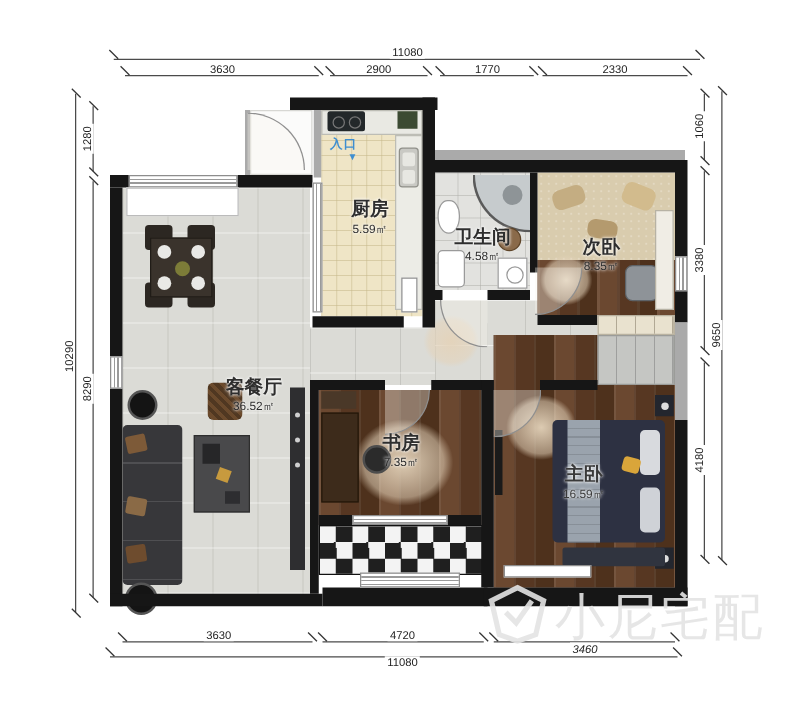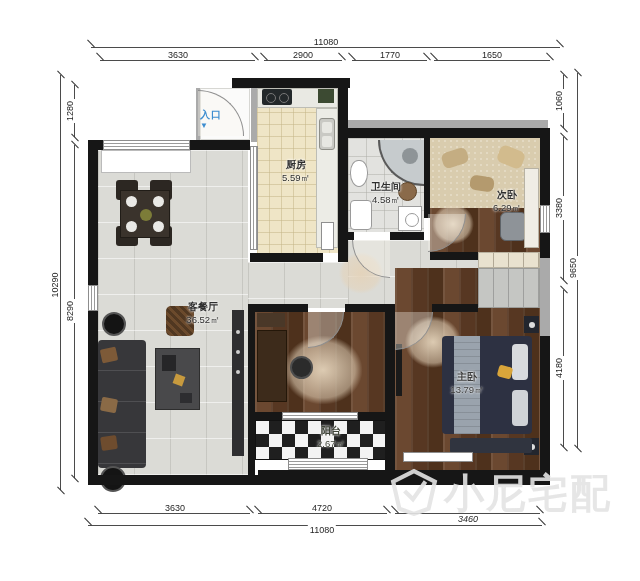--- a/index.html
+++ b/index.html
@@ -33,28 +33,28 @@
   .dseg.h::before{left:-5px;}
   .dseg.h::after{right:-5px;}
   .dseg.v{width:0;border-left:1px solid #4b4b4b;}
   .dseg.v::before,.dseg.v::after{content:"";position:absolute;left:-5px;width:10px;height:0;border-top:1.5px solid #333;transform:rotate(45deg);}
   .dseg.v::before{top:-1px;}
   .dseg.v::after{bottom:-1px;}
   .dlab{position:absolute;font-size:9px;line-height:10px;color:#1f1f1f;background:#fff;padding:0 2px;transform:translate(-50%,-50%);white-space:nowrap;}
   .dlab.v{transform:translate(-50%,-50%) rotate(-90deg);}
   
   .rlabel{position:absolute;text-align:center;color:#2e2e2e;text-shadow:0 0 3px rgba(255,255,255,.9),0 0 2px rgba(255,255,255,.9);pointer-events:none;}
-  .rlabel .rname{display:block;font-size:10px;font-weight:bold;}
+  .rlabel .rname{display:block;font-size:15px;font-weight:bold;}
   .rlabel .rarea{display:block;font-size:9.5px;}
-  .entr{position:absolute;text-align:left;color:#3e8ed0;font-weight:bold;}
+  .entr{position:absolute;text-align:right;color:#3e8ed0;font-weight:bold;padding-left:40px;}
   .entr .etext{display:block;font-size:10px;letter-spacing:1px;}
   .entr .earrow{display:block;font-size:8px;line-height:8px;}
   
   .wmark{position:absolute;display:flex;align-items:center;gap:6px;opacity:.9;pointer-events:none;}
-  .wmark .wtext{font-size:40px;font-weight:bold;color:#e4e4e4;letter-spacing:2px;white-space:nowrap;}
+  .wmark .wtext{font-size:40px;font-weight:normal;color:#e4e4e4;letter-spacing:2px;white-space:nowrap;}
 </style>
 </head>
 <body>
 
 <div id="stage">
 
   <div class="tile" style="left:98px;top:150px;width:150px;height:325px;"></div>
   <div class="tile" style="left:248px;top:262px;width:100px;height:46px;"></div>
   <div class="tile" style="left:348px;top:240px;width:130px;height:68px;"></div>
   <div class="abs" style="left:200px;top:88px;width:50px;height:52px;background:#fbfbfa;border:1px solid #d7d7d3;box-sizing:border-box;"></div>
@@ -197,47 +197,47 @@
     <span class="earrow">▼</span>
   </div>
   <div class="rlabel" style="left:266px;top:158px;width:60px;">
     <span class="rname">厨房</span>
     <span class="rarea">5.59㎡</span>
   </div>
   <div class="rlabel" style="left:354px;top:180px;width:64px;">
     <span class="rname">卫生间</span>
     <span class="rarea">4.58㎡</span>
   </div>
-  <div class="rlabel" style="left:476px;top:188px;width:62px;">
+  <div class="rlabel" style="left:450px;top:188px;width:62px;">
     <span class="rname">次卧</span>
-    <span class="rarea">6.29㎡</span>
+    <span class="rarea">8.35㎡</span>
   </div>
   <div class="rlabel" style="left:168px;top:300px;width:70px;">
     <span class="rname">客餐厅</span>
     <span class="rarea">36.52㎡</span>
   </div>
+  <div class="rlabel" style="left:290px;top:345px;width:62px;">
+    <span class="rname">书房</span>
+    <span class="rarea">7.35㎡</span>
+  </div>
   <div class="rlabel" style="left:436px;top:370px;width:62px;color:#3a3a3a;">
     <span class="rname">主卧</span>
-    <span class="rarea">13.79㎡</span>
-  </div>
-  <div class="rlabel" style="left:300px;top:424px;width:62px;color:#3f4438;">
-    <span class="rname">阳台</span>
-    <span class="rarea">2.67㎡</span>
+    <span class="rarea">16.59㎡</span>
   </div>
 
   <div class="dseg h" style="left:91px;top:47px;width:469px;"></div>
   <span class="dlab" style="left:326px;top:42px;">11080</span>
   <div class="dseg h" style="left:100px;top:60px;width:155px;"></div>
   <span class="dlab" style="left:178px;top:55px;">3630</span>
   <div class="dseg h" style="left:264px;top:60px;width:78px;"></div>
   <span class="dlab" style="left:303px;top:55px;">2900</span>
   <div class="dseg h" style="left:352px;top:60px;width:75px;"></div>
   <span class="dlab" style="left:390px;top:55px;">1770</span>
   <div class="dseg h" style="left:434px;top:60px;width:116px;"></div>
-  <span class="dlab" style="left:492px;top:55px;">1650</span>
+  <span class="dlab" style="left:492px;top:55px;">2330</span>
 
   <div class="dseg h" style="left:98px;top:513px;width:152px;"></div>
   <span class="dlab" style="left:175px;top:508px;">3630</span>
   <div class="dseg h" style="left:258px;top:513px;width:129px;"></div>
   <span class="dlab" style="left:322px;top:508px;">4720</span>
   <div class="dseg h" style="left:395px;top:513px;width:145px;"></div>
   <span class="dlab" style="left:468px;top:519px;font-style:italic;">3460</span>
   <div class="dseg h" style="left:88px;top:525px;width:454px;"></div>
   <span class="dlab" style="left:322px;top:530px;">11080</span>
 

